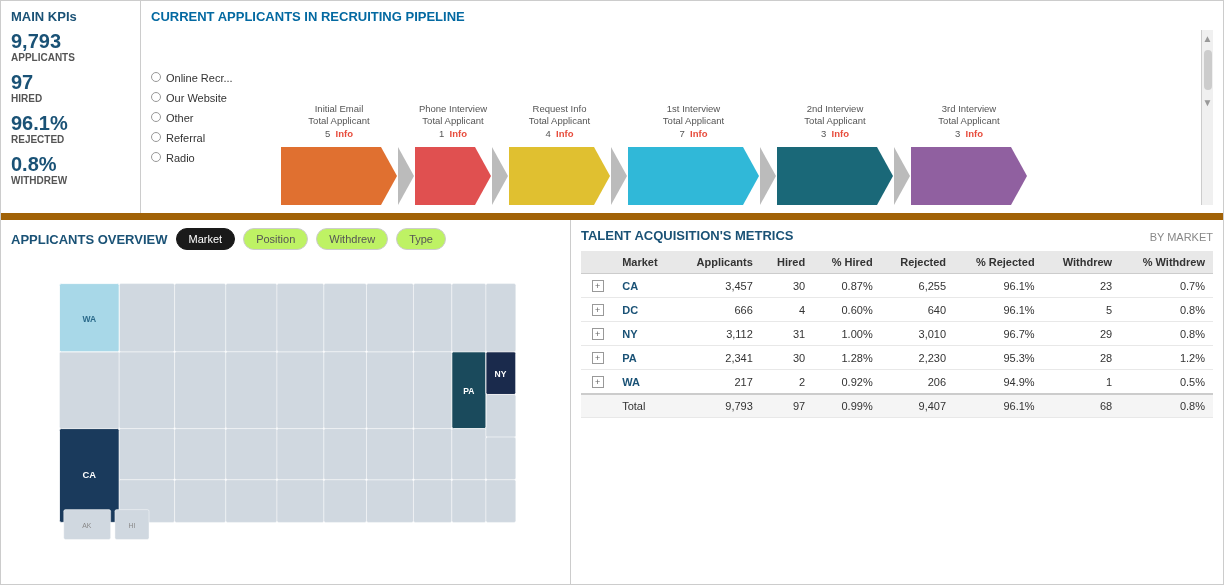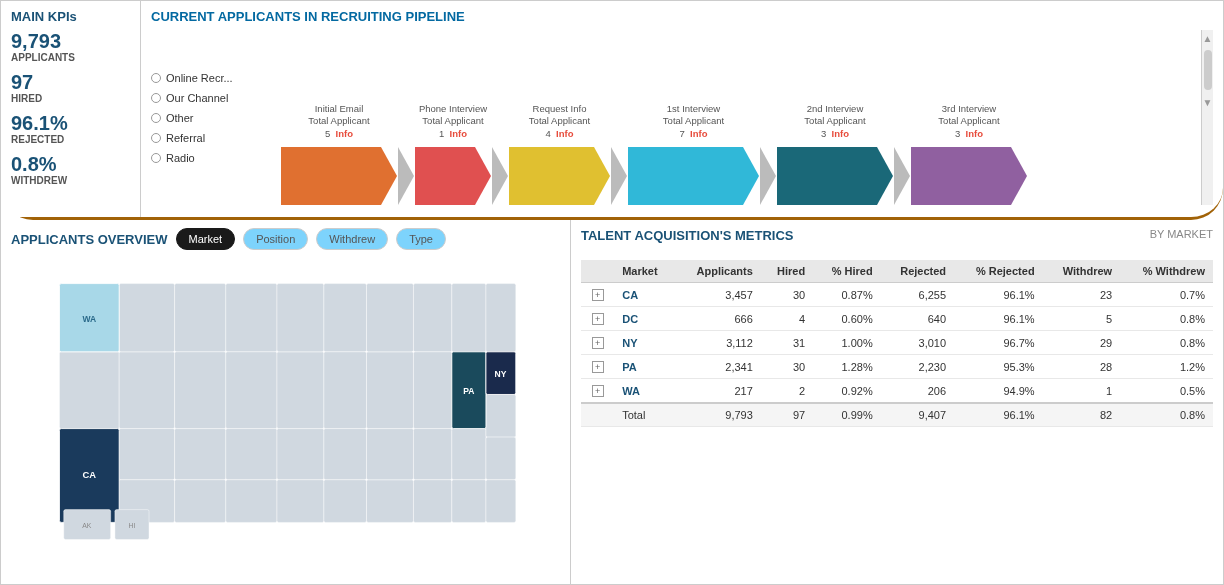--- a/index.html
+++ b/index.html
@@ -1,52 +1,52 @@
 <!DOCTYPE html>
 <html><head>
   <meta charset="utf-8">
   <style>
     * { box-sizing: border-box; margin: 0; padding: 0; }
     body { font-family: Arial, sans-serif; background: #fff; font-size: 12px; color: #333; width: 1224px; height: 585px; overflow: hidden; }
 
-    .top-section { display: flex; border-bottom: 3px solid #a16207; height: 220px; border-radius: 32px; }
+    .top-section { display: flex; border-bottom: 7px solid #a16207; height: 220px; }
     .bottom-section { display: flex; height: 365px; }
 
     
     .kpi-panel { width: 140px; min-width: 140px; border-right: 1px solid #ccc; padding: 8px 10px; background: #fff; }
     .kpi-title { font-size: 13px; font-weight: bold; color: #1a5276; margin-bottom: 6px; }
     .kpi-value { font-size: 20px; font-weight: bold; color: #1a5276; line-height: 1.1; }
     .kpi-label { font-size: 10px; color: #555; font-weight: bold; margin-bottom: 8px; }
 
     
     .pipeline-section { flex: 1; padding: 8px 10px; overflow: hidden; }
     .pipeline-title { font-size: 13px; font-weight: bold; color: #0369a1; margin-bottom: 6px; }
 
     .pipeline-content { display: flex; height: 175px; }
     .filter-list { width: 130px; min-width: 130px; display: flex; flex-direction: column; justify-content: center; gap: 8px; padding-right: 8px; }
-    .filter-item { display: flex; align-items: center; gap: 5px; font-size: 11px; color: #333; }
+    .filter-item { display: flex; align-items: flex-start; gap: 5px; font-size: 11px; color: #333; }
     .filter-radio { width: 10px; height: 10px; border-radius: 50%; border: 1.5px solid #999; background: #fff; display: inline-block; }
 
     
     .scrollbar { width: 12px; background: #f0f0f0; border-left: 1px solid #ccc; display: flex; flex-direction: column; align-items: center; }
     .scroll-arrow { width: 12px; height: 16px; display: flex; align-items: center; justify-content: center; color: #999; font-size: 10px; cursor: pointer; }
     .scroll-thumb { width: 8px; height: 40px; background: #ccc; border-radius: 4px; margin: 4px 0; }
 
     
     .overview-panel { width: 570px; min-width: 570px; border-right: 1px solid #ccc; padding: 8px 10px; }
     .overview-header { display: flex; align-items: center; gap: 8px; margin-bottom: 8px; }
     .overview-title { font-size: 13px; font-weight: bold; color: #1a5276; }
-    .tab-btn { padding: 4px 12px; border-radius: 12px; border: 1px solid #ccc; font-size: 11px; cursor: pointer; background: #7dd3fc; color: #555; }
+    .tab-btn { padding: 4px 12px; border-radius: 12px; border: 1px solid #ccc; font-size: 11px; cursor: pointer; background: #bef264; color: #555; }
     .tab-btn.active { background: #1a1a1a; color: #fff; border-color: #1a1a1a; }
 
     .map-container { position: relative; width: 100%; height: 290px; }
 
     
     .metrics-panel { flex: 1; padding: 8px 10px; }
-    .metrics-header { display: flex; justify-content: space-between; align-items: flex-start; margin-bottom: 17px; }
+    .metrics-header { display: flex; justify-content: space-between; align-items: flex-end; margin-bottom: 8px; }
     .metrics-title { font-size: 13px; font-weight: bold; color: #1a5276; }
     .metrics-subtitle { font-size: 11px; color: #888; }
 
     table { width: 100%; border-collapse: collapse; font-size: 11px; }
     th { background: #e8e8e8; padding: 5px 8px; text-align: right; font-weight: bold; color: #333; border-bottom: 1px solid #ccc; }
     th:first-child, th:nth-child(2) { text-align: left; }
     td { padding: 5px 8px; text-align: right; border-bottom: 1px solid #e8e8e8; }
     td:first-child { text-align: center; }
     td:nth-child(2) { text-align: left; font-weight: bold; color: #1a5276; }
     tr.total-row td { font-weight: normal; border-top: 2px solid #ccc; background: #f5f5f5; }
@@ -84,21 +84,21 @@
       <div class="pipeline-title">CURRENT APPLICANTS IN RECRUITING PIPELINE</div>
       <div class="pipeline-content">
 
         <div class="filter-list">
           <div class="filter-item">
             <span class="filter-radio"></span>
             <span>Online Recr...</span>
           </div>
           <div class="filter-item">
             <span class="filter-radio"></span>
-            <span>Our Channel</span>
+            <span>Our Website</span>
           </div>
           <div class="filter-item">
             <span class="filter-radio"></span>
             <span>Other</span>
           </div>
           <div class="filter-item">
             <span class="filter-radio"></span>
             <span>Referral</span>
           </div>
           <div class="filter-item">
@@ -362,21 +362,21 @@
     <td>0.5%</td>
   </tr>
             <tr class="total-row">
   <td></td>
   <td>Total</td>
   <td>9,793</td>
   <td>97</td>
   <td>0.99%</td>
   <td>9,407</td>
   <td>96.1%</td>
-  <td>82</td>
+  <td>68</td>
   <td>0.8%</td>
 </tr>
           </tbody>
       </table>
     </div>
 
   </div>
 </div>
 
 </body></html>

